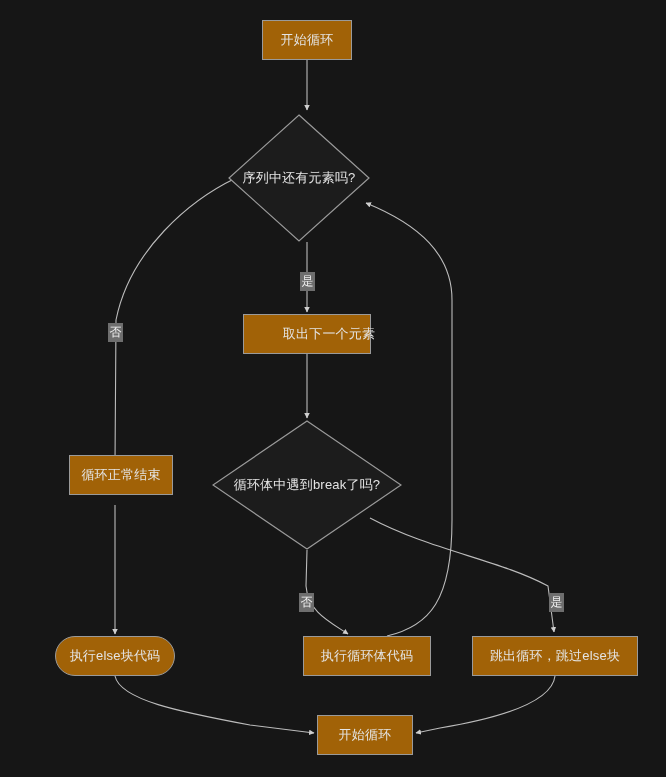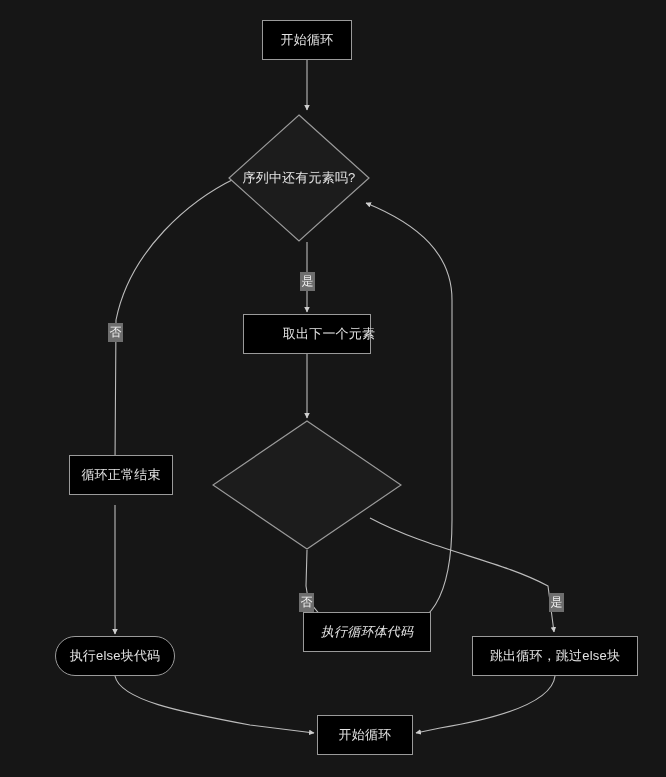--- a/index.html
+++ b/index.html
@@ -28,21 +28,21 @@
     display: flex;
     align-items: center;
     justify-content: center;
     color: #e4e4e4;
     font-size: 13px;
     letter-spacing: 0.2px;
     white-space: nowrap;
     z-index: 3;
   }
   .node.rect {
-    background: #000000;
+    background: #a16207;
     border: 1px solid #9a9a9a;
   }
   .node.diamond {
     background: transparent;
     border: none;
   }
   .diamond-shape {
     position: absolute;
     left: 0;
     top: 0;
@@ -117,31 +117,32 @@
   </div>
 
   <div class="node rect" style="left:243px; top:314px; width:128px; height:40px;padding-left:44px;">
     <span>取出下一个元素</span>
   </div>
 
   <div class="node diamond" style="left:212px; top:420px; width:190px; height:130px;">
     <svg class="diamond-shape" viewBox="0 0 190 130" preserveAspectRatio="none">
       <polygon points="95,1 189,65 95,129 1,65" fill="#1c1c1c" stroke="#9a9a9a" stroke-width="1.2"></polygon>
     </svg>
+    <span class="diamond-label">循环体中遇到break了吗?</span>
   </div>
 
   <div class="node rect" style="left:55px; top:455px; width:104px; height:40px;margin-left:14px;">
     <span>循环正常结束</span>
   </div>
 
   <div class="node rect" style="left:55px; top:636px; width:120px; height:40px;border-radius:20px;">
     <span>执行else块代码</span>
   </div>
 
-  <div class="node rect" style="left:303px; top:612px; width:128px; height:40px;font-style:italic;">
+  <div class="node rect" style="left:303px; top:636px; width:128px; height:40px;">
     <span>执行循环体代码</span>
   </div>
 
   <div class="node rect" style="left:472px; top:636px; width:166px; height:40px;">
     <span>跳出循环，跳过else块</span>
   </div>
 
   <div class="node rect" style="left:317px; top:715px; width:96px; height:40px;">
     <span>开始循环</span>
   </div>

